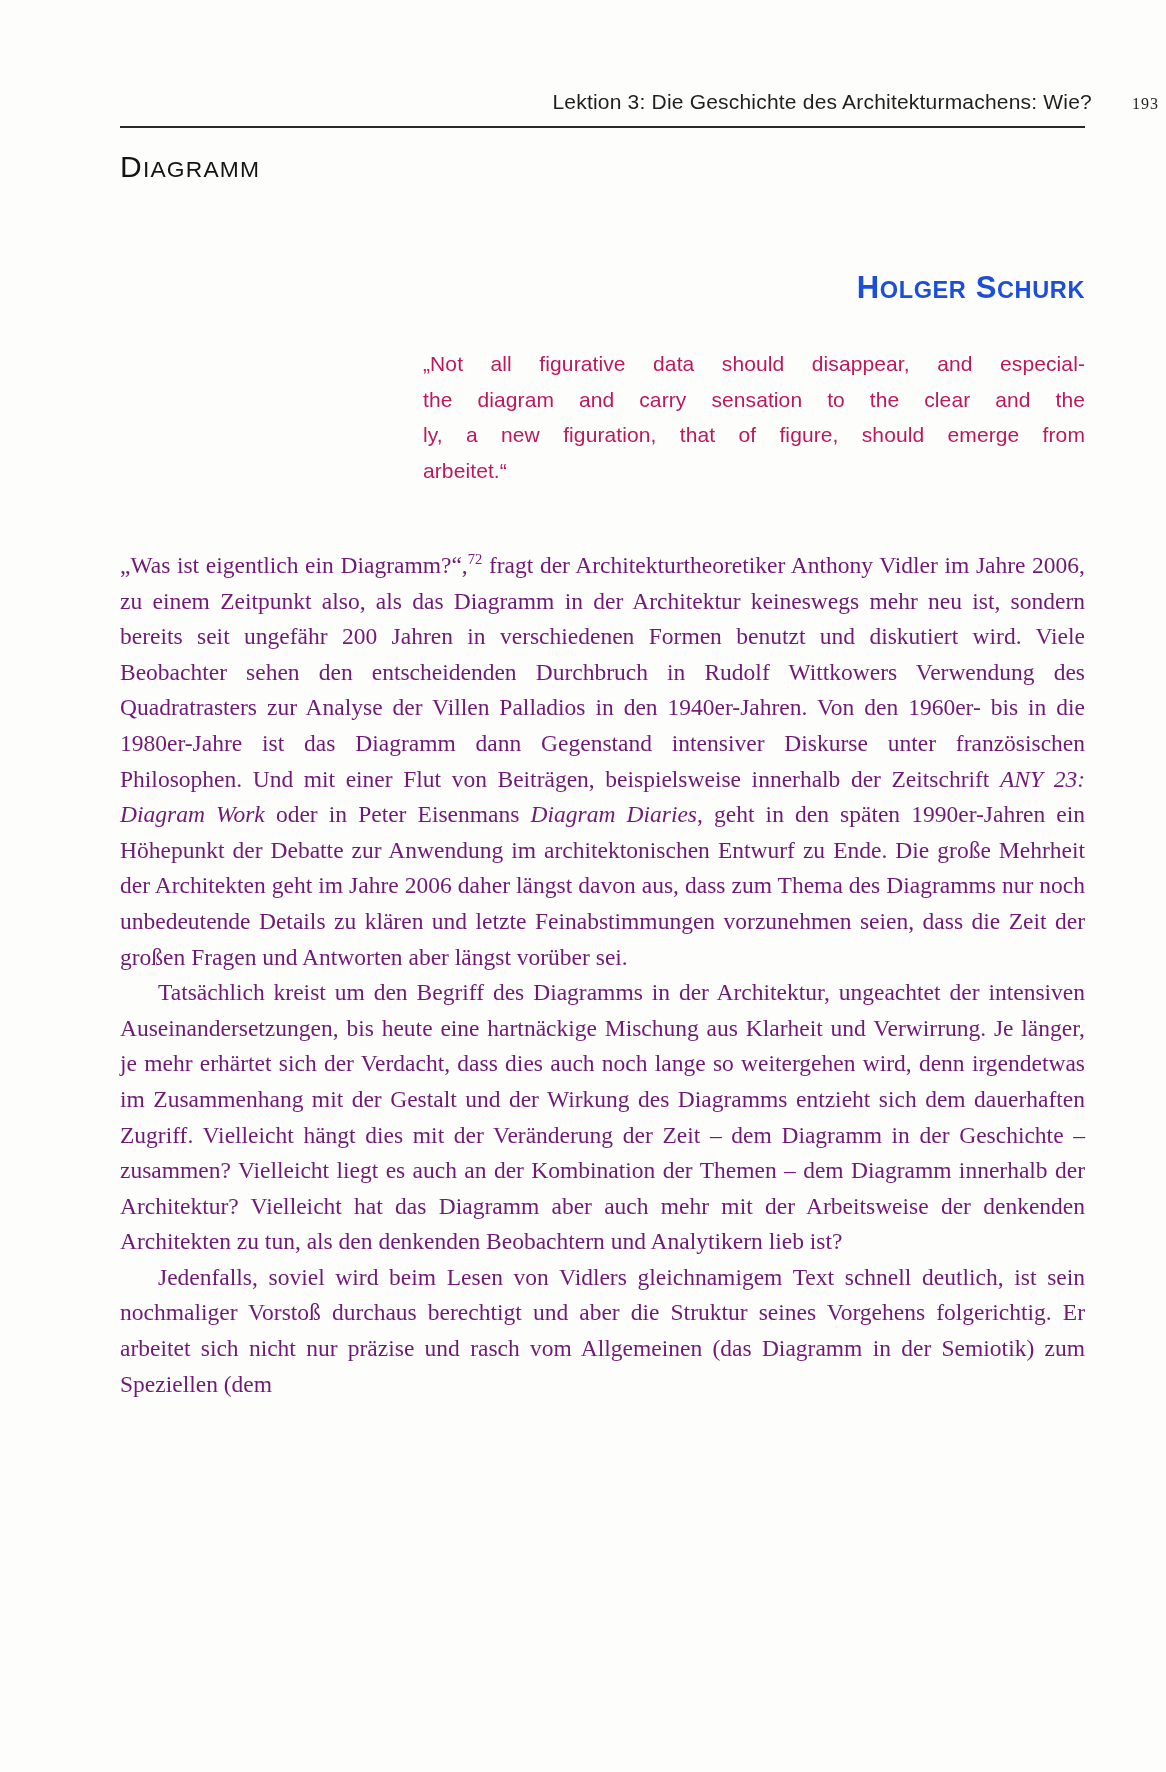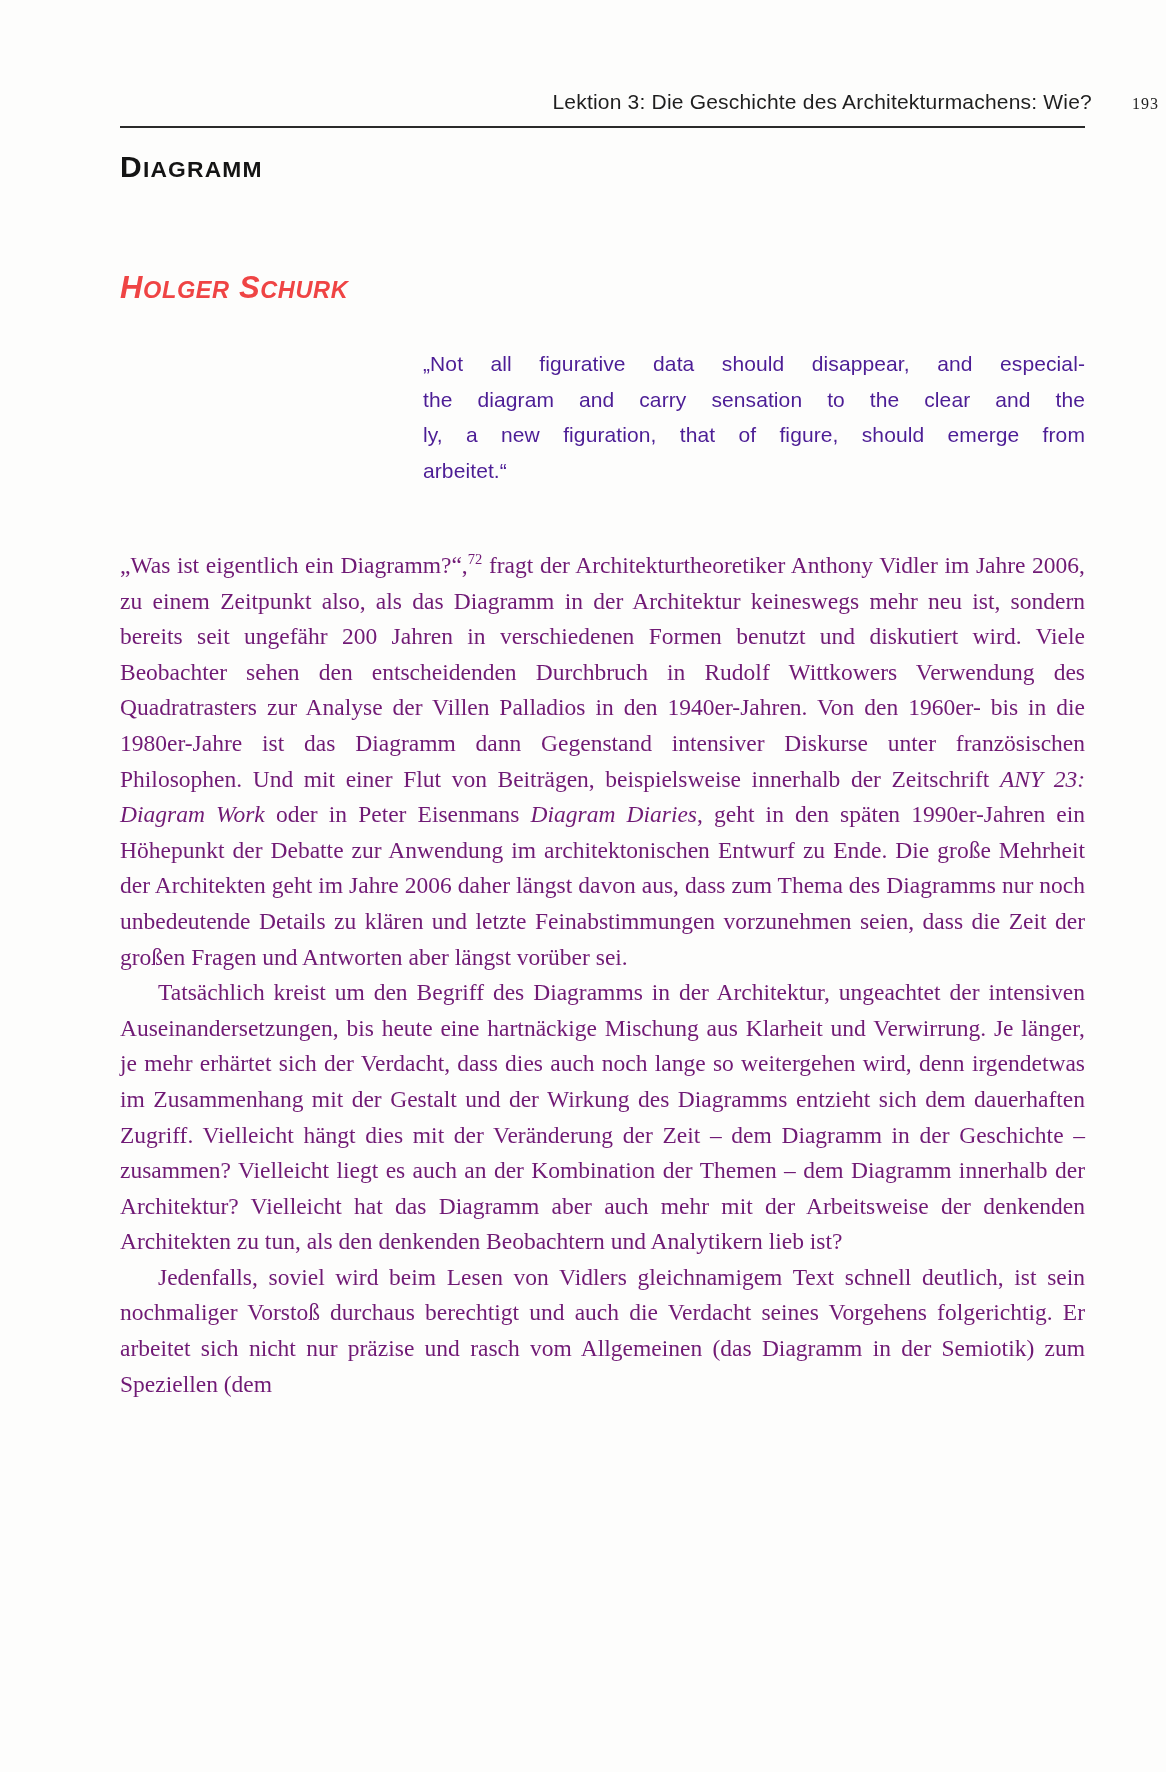--- a/index.html
+++ b/index.html
@@ -35,45 +35,44 @@
     border: none;
     border-top: 2px solid #2a2a2a;
     margin: 12px 0 0 0;
   }
   
   .sc-small { font-size: 0.76em; }
   
   .section-heading {
     margin-top: 22px;
     font-family: "Liberation Sans", sans-serif;
-    font-weight: bold;
+    font-weight: normal;
     font-size: 30px;
     letter-spacing: 1.2px;
     color: #141414;
   }
   
   .author {
     margin-top: 86px;
-    text-align: left;
+    text-align: right;
     font-family: "Liberation Sans", sans-serif;
     font-weight: bold;
     font-size: 31px;
     letter-spacing: 0.6px;
-    color: #ef4444;
-    font-style: italic;
+    color: #1d4ed8;
   }
   
   .epigraph {
     margin-top: 40px;
     margin-left: 303px; 
     font-family: "Liberation Sans", sans-serif;
     font-size: 21px;
     letter-spacing: 0.1px;
     line-height: 35.5px;
-    color: #4c1d95;
+    color: #be185d;
   }
   .quote-line { text-align: justify; text-align-last: justify; }
   .quote-line.last { text-align-last: left; }
   .attribution {
     margin-top: 1px;
     font-size: 24px;
     letter-spacing: 0.4px;
   }
   .attribution sup { font-size: 0.55em; line-height: 0; }
   
@@ -110,16 +109,16 @@
         <div class="quote-line">„Not all figurative data should disappear, and especial-</div>
         <div class="quote-line">the diagram and carry sensation to the clear and the</div>
         <div class="quote-line">ly, a new figuration, that of figure, should emerge from</div>
         <div class="quote-line last">arbeitet.“</div>
       </div>
   </div>
 
   <div class="body-text">
       <p><span>„Was ist eigentlich ein Diagramm?“,</span><sup>72</sup><span> fragt der Architekturtheoretiker Anthony Vidler im Jahre 2006, zu einem Zeitpunkt also, als das Diagramm in der Architektur keineswegs mehr neu ist, sondern bereits seit ungefähr 200 Jahren in verschiedenen Formen benutzt und diskutiert wird. Viele Beobachter sehen den entscheidenden Durchbruch in Rudolf Wittkowers Verwendung des Quadratrasters zur Analyse der Villen Palladios in den 1940er-Jahren. Von den 1960er- bis in die 1980er-Jahre ist das Diagramm dann Gegenstand intensiver Diskurse unter französischen Philosophen. Und mit einer Flut von Beiträgen, beispielsweise innerhalb der Zeitschrift </span><i>ANY 23: Diagram Work</i><span> oder in Peter Eisenmans </span><i>Diagram Diaries</i><span>, geht in den späten 1990er-Jahren ein Höhepunkt der Debatte zur Anwendung im architektonischen Entwurf zu Ende. Die große Mehrheit der Architekten geht im Jahre 2006 daher längst davon aus, dass zum Thema des Diagramms nur noch unbedeutende Details zu klären und letzte Feinabstimmungen vorzunehmen seien, dass die Zeit der großen Fragen und Antworten aber längst vorüber sei.</span></p>
       <p class="indent"><span>Tatsächlich kreist um den Begriff des Diagramms in der Architektur, ungeachtet der intensiven Auseinandersetzungen, bis heute eine hartnäckige Mischung aus Klarheit und Verwirrung. Je länger, je mehr erhärtet sich der Verdacht, dass dies auch noch lange so weitergehen wird, denn irgendetwas im Zusammenhang mit der Gestalt und der Wirkung des Diagramms entzieht sich dem dauerhaften Zugriff. Vielleicht hängt dies mit der Veränderung der Zeit – dem Diagramm in der Geschichte – zusammen? Vielleicht liegt es auch an der Kombination der Themen – dem Diagramm innerhalb der Architektur? Vielleicht hat das Diagramm aber auch mehr mit der Arbeitsweise der denkenden Architekten zu tun, als den denkenden Beobachtern und Analytikern lieb ist?</span></p>
-      <p class="indent"><span>Jedenfalls, soviel wird beim Lesen von Vidlers gleichnamigem Text schnell deutlich, ist sein nochmaliger Vorstoß durchaus berechtigt und auch die Verdacht seines Vorgehens folgerichtig. Er arbeitet sich nicht nur präzise und rasch vom Allgemeinen (das Diagramm in der Semiotik) zum Speziellen (dem</span></p>
+      <p class="indent"><span>Jedenfalls, soviel wird beim Lesen von Vidlers gleichnamigem Text schnell deutlich, ist sein nochmaliger Vorstoß durchaus berechtigt und aber die Struktur seines Vorgehens folgerichtig. Er arbeitet sich nicht nur präzise und rasch vom Allgemeinen (das Diagramm in der Semiotik) zum Speziellen (dem</span></p>
     </div>
 
 </div>
 
 </body></html>

